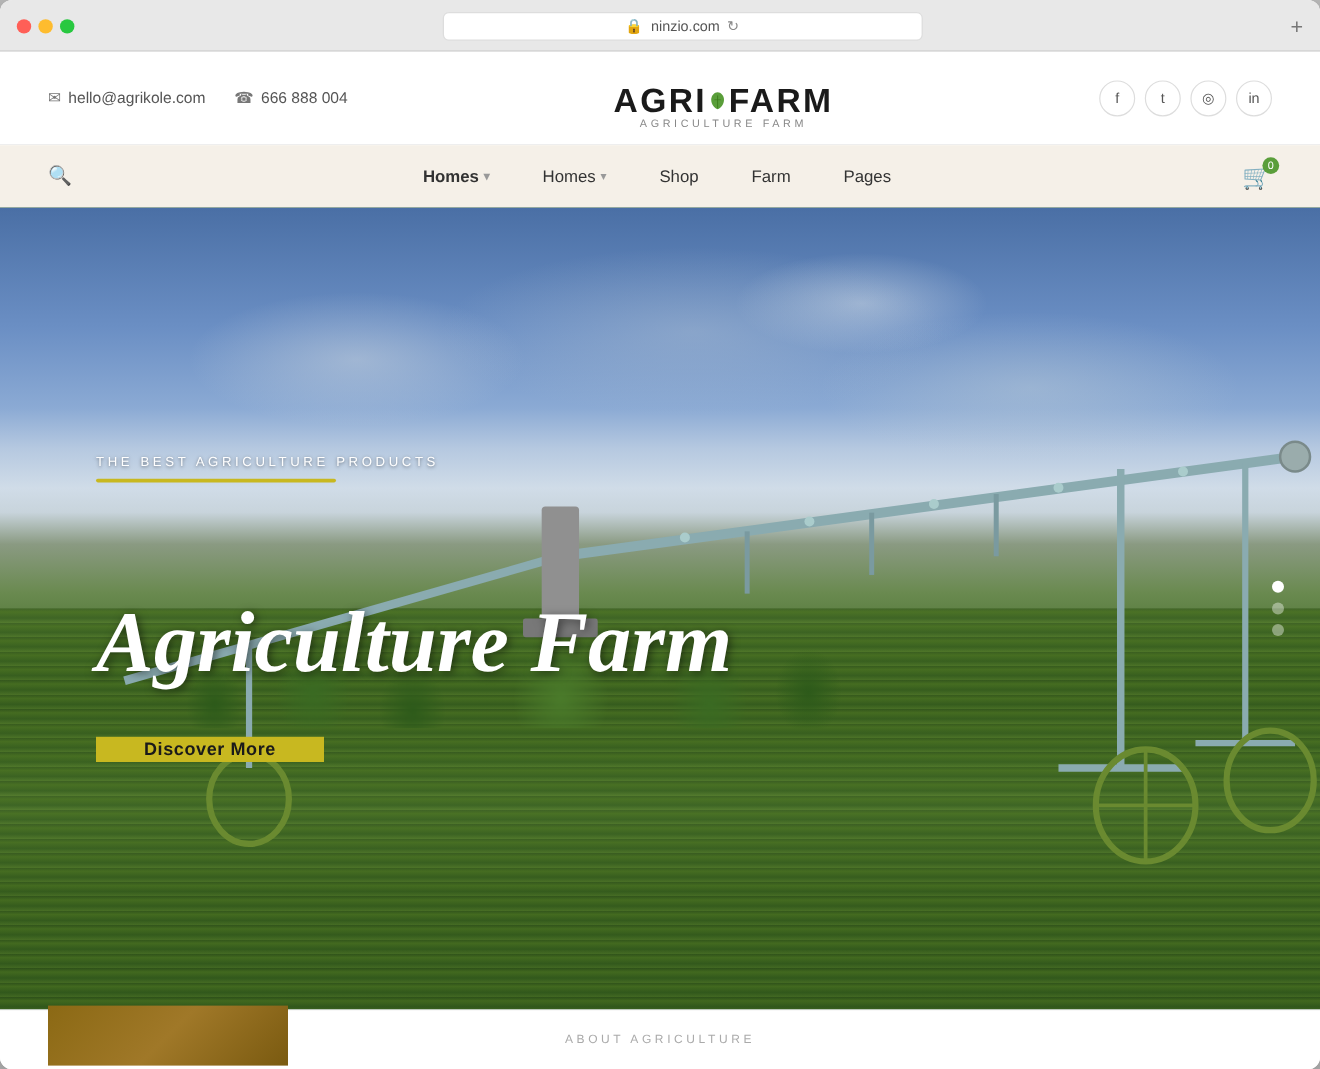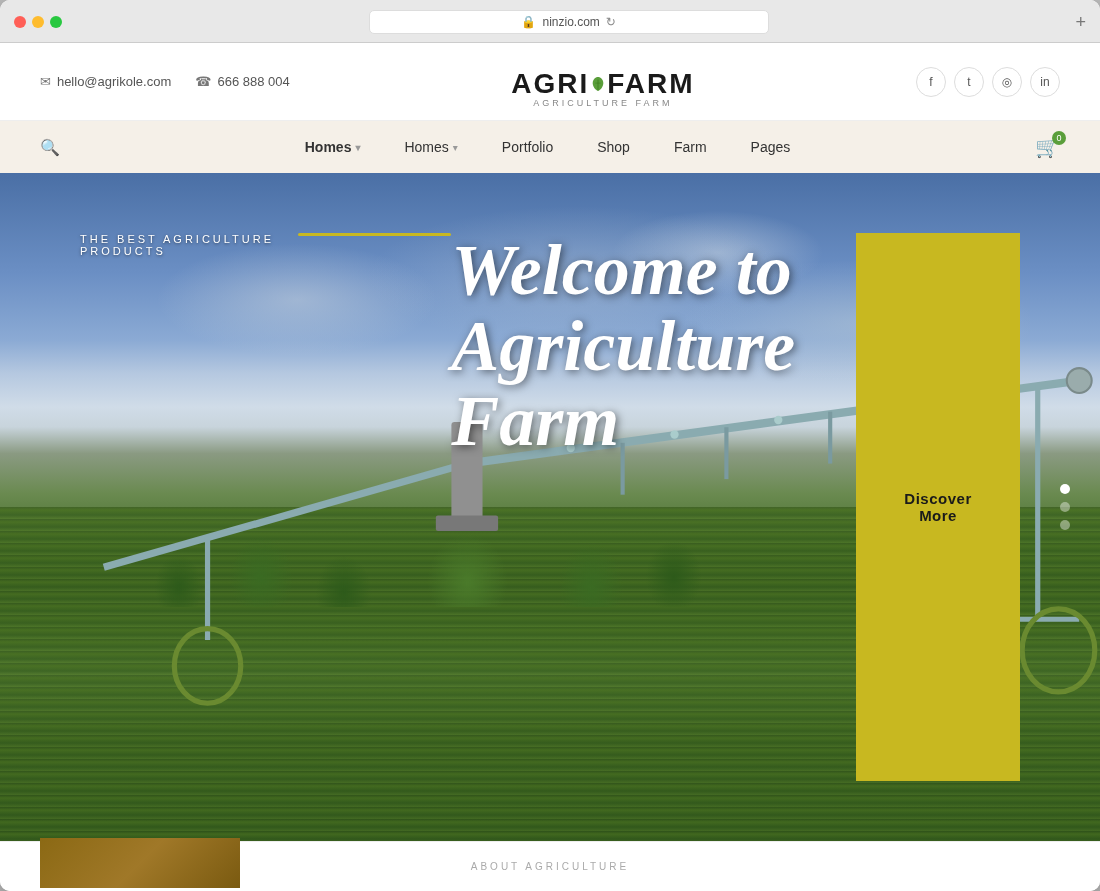--- a/index.html
+++ b/index.html
@@ -229,21 +229,21 @@
         radial-gradient(ellipse 35px 45px at 75% 70%, #2d5a1a 0%, transparent 80%);
     }
 
     .hero-content {
       position: absolute;
       top: 0;
       left: 0;
       right: 0;
       bottom: 0;
       display: flex;
-      flex-direction: row;
+      flex-direction: column;
       justify-content: center;
       padding: 60px 80px;
     }
 
     .hero-subtitle {
       font-size: 11px;
       letter-spacing: 3px;
       color: #fff;
       text-transform: uppercase;
       margin-bottom: 8px;
@@ -267,21 +267,21 @@
       font-family: 'Georgia', serif;
       font-style: italic;
       margin-bottom: 40px;
       max-width: 600px;
     }
 
     .discover-btn {
       display: inline-block;
       background: #c8b820;
       color: #1a1a1a;
-      padding: 17px 40px;
+      padding: 2px 40px;
       font-size: 15px;
       font-weight: 600;
       cursor: pointer;
       border: none;
       letter-spacing: 0.5px;
       width: fit-content;
     }
 
     
     .slider-dots {
@@ -385,23 +385,20 @@
       <div class="nav-menu">
         <div class="nav-item active">
           <span>Homes</span>
           <span class="arrow">▾</span>
         </div>
         <div class="nav-item">
           <span>Homes</span>
           <span class="arrow">▾</span>
         </div>
         <div class="nav-item">
-          <span>Portfolio</span>
-        </div>
-        <div class="nav-item">
           <span>Shop</span>
         </div>
         <div class="nav-item">
           <span>Farm</span>
         </div>
         <div class="nav-item">
           <span>Pages</span>
         </div>
       </div>
       <div class="nav-cart">
@@ -448,21 +445,21 @@
         <circle cx="850" cy="225" r="4" fill="#aacccc"></circle>
         <circle cx="950" cy="212" r="4" fill="#aacccc"></circle>
 
         <circle cx="1040" cy="200" r="12" fill="#9aacac" stroke="#7a8a8a" stroke-width="2"></circle>
       </svg>
 
       <div class="hero-content">
         <div class="hero-subtitle">THE BEST AGRICULTURE PRODUCTS</div>
         <div class="hero-subtitle-underline"></div>
         <div class="hero-title">
-          <span>Welcome to</span><br>
+          <br>
           <span>Agriculture Farm</span>
         </div>
         <button class="discover-btn">Discover More</button>
       </div>
 
       <div class="slider-dots">
         <div class="slider-dot active"></div>
         <div class="slider-dot"></div>
         <div class="slider-dot"></div>
       </div>

